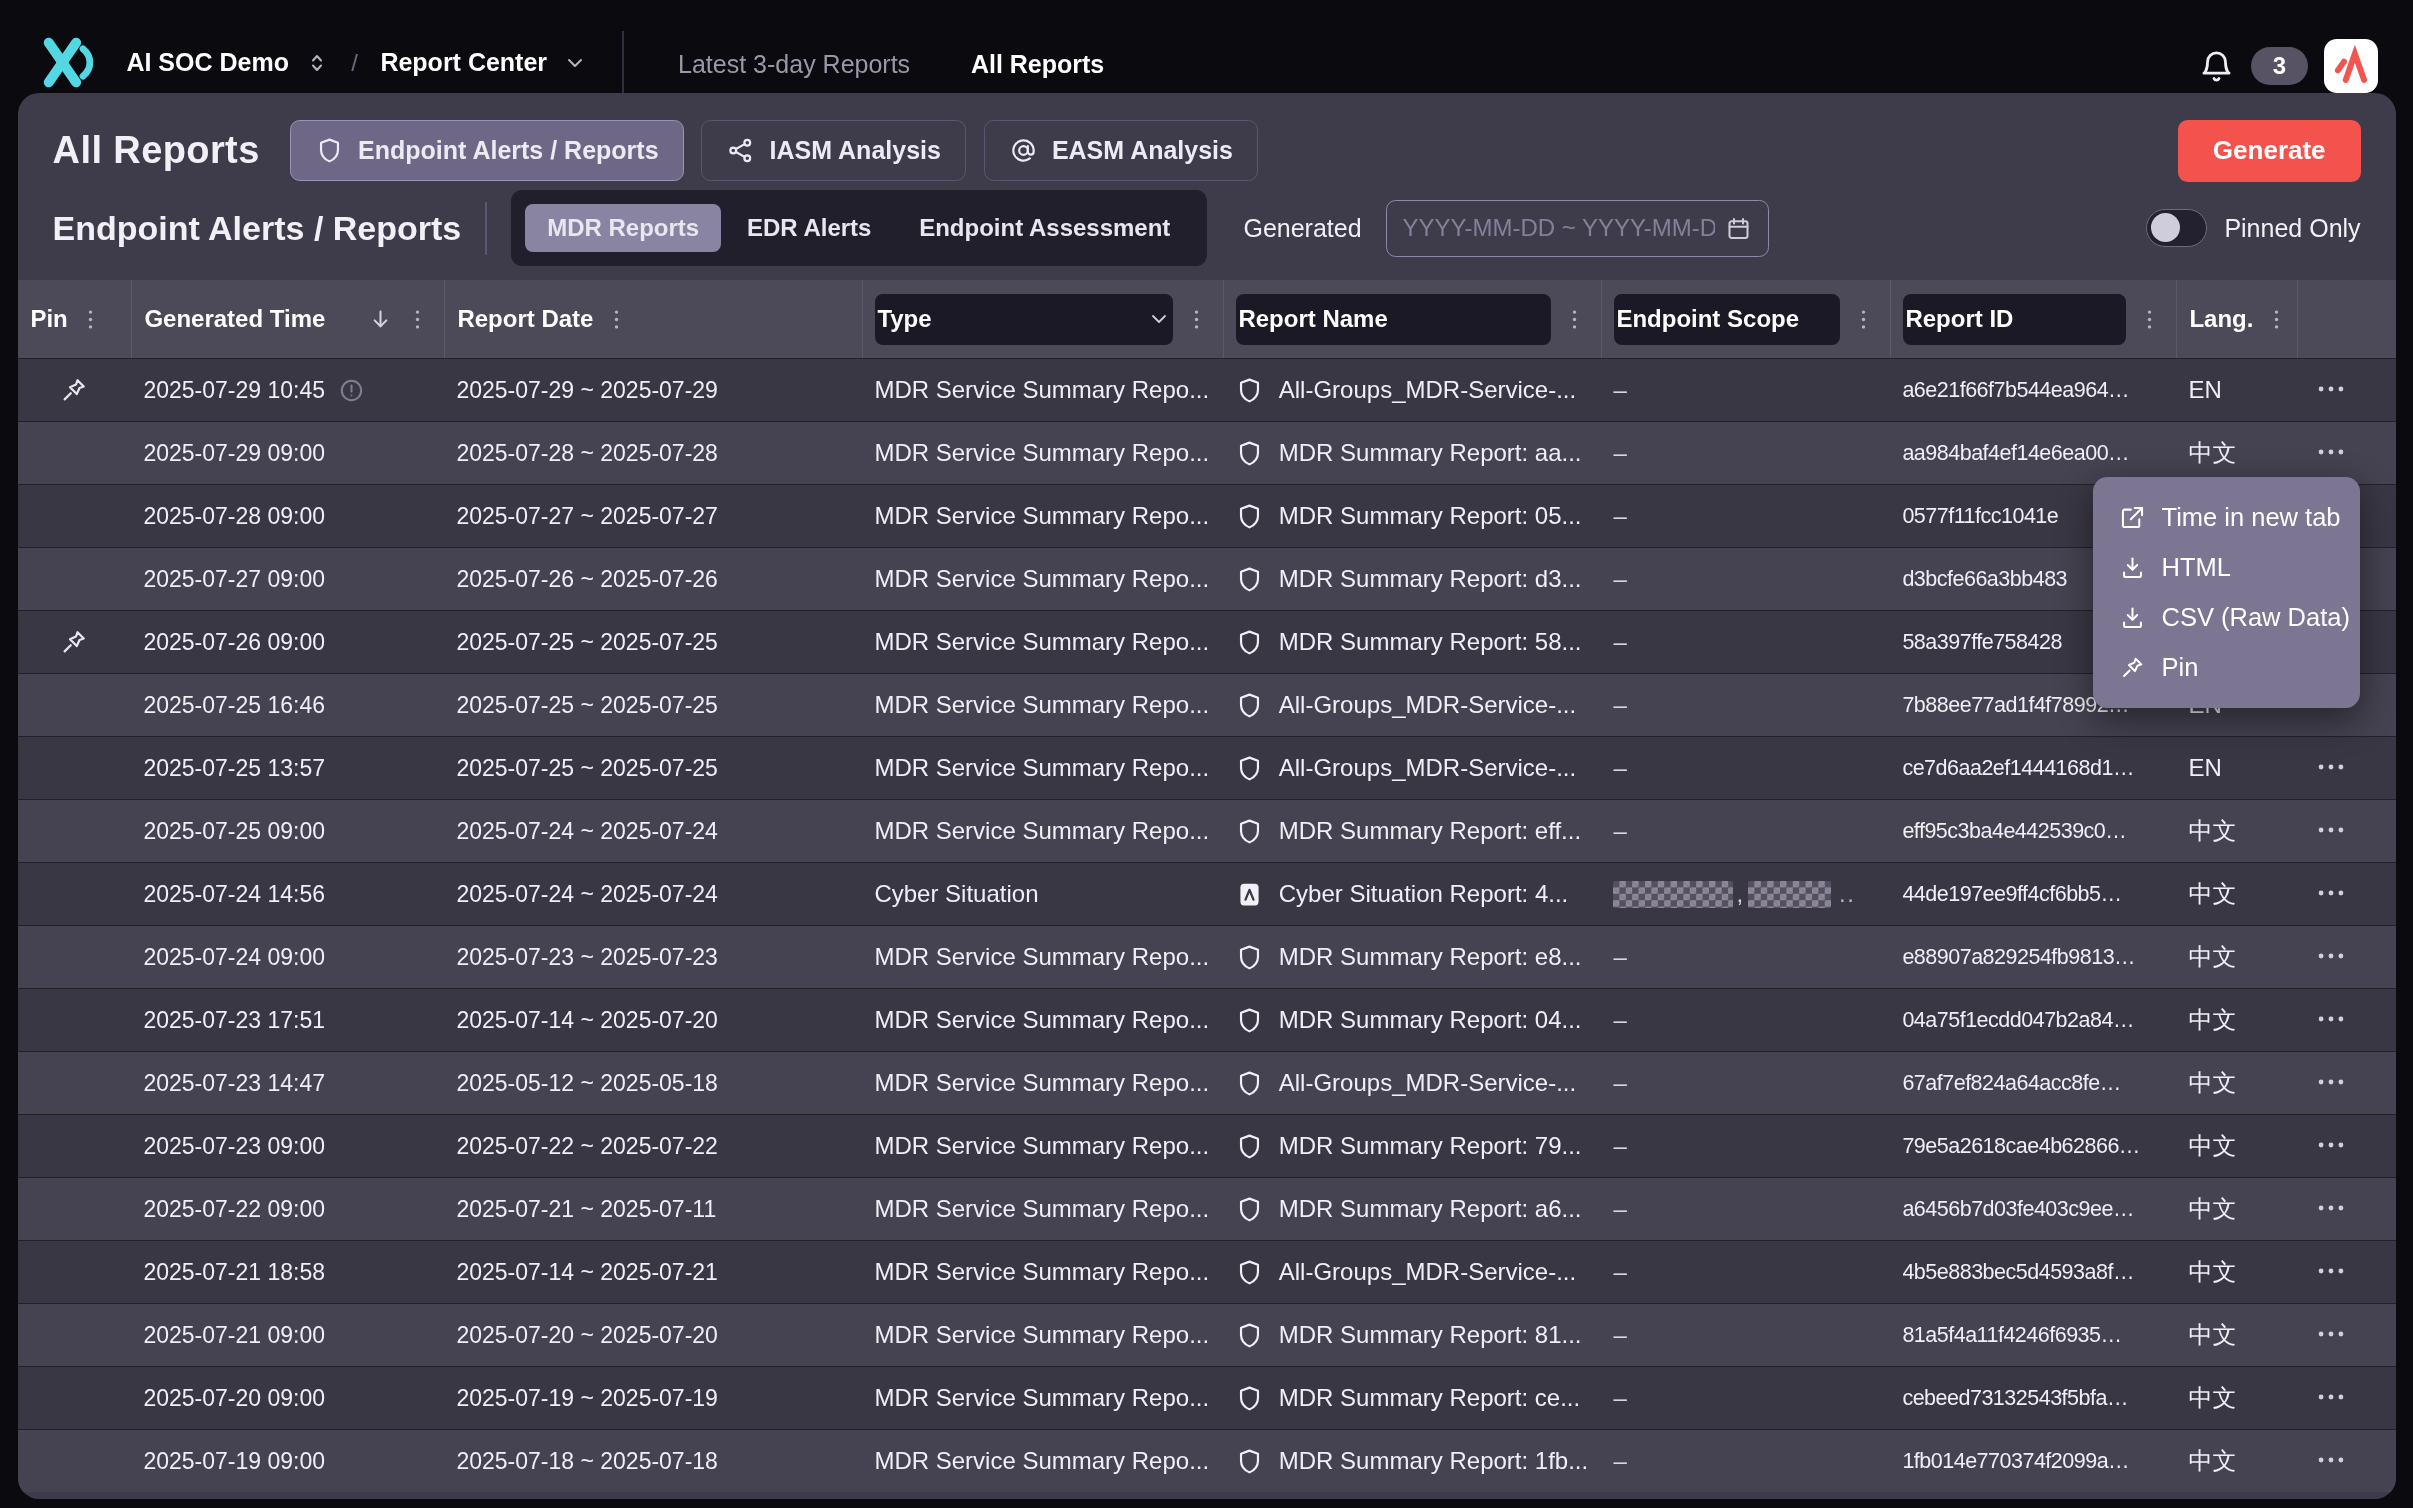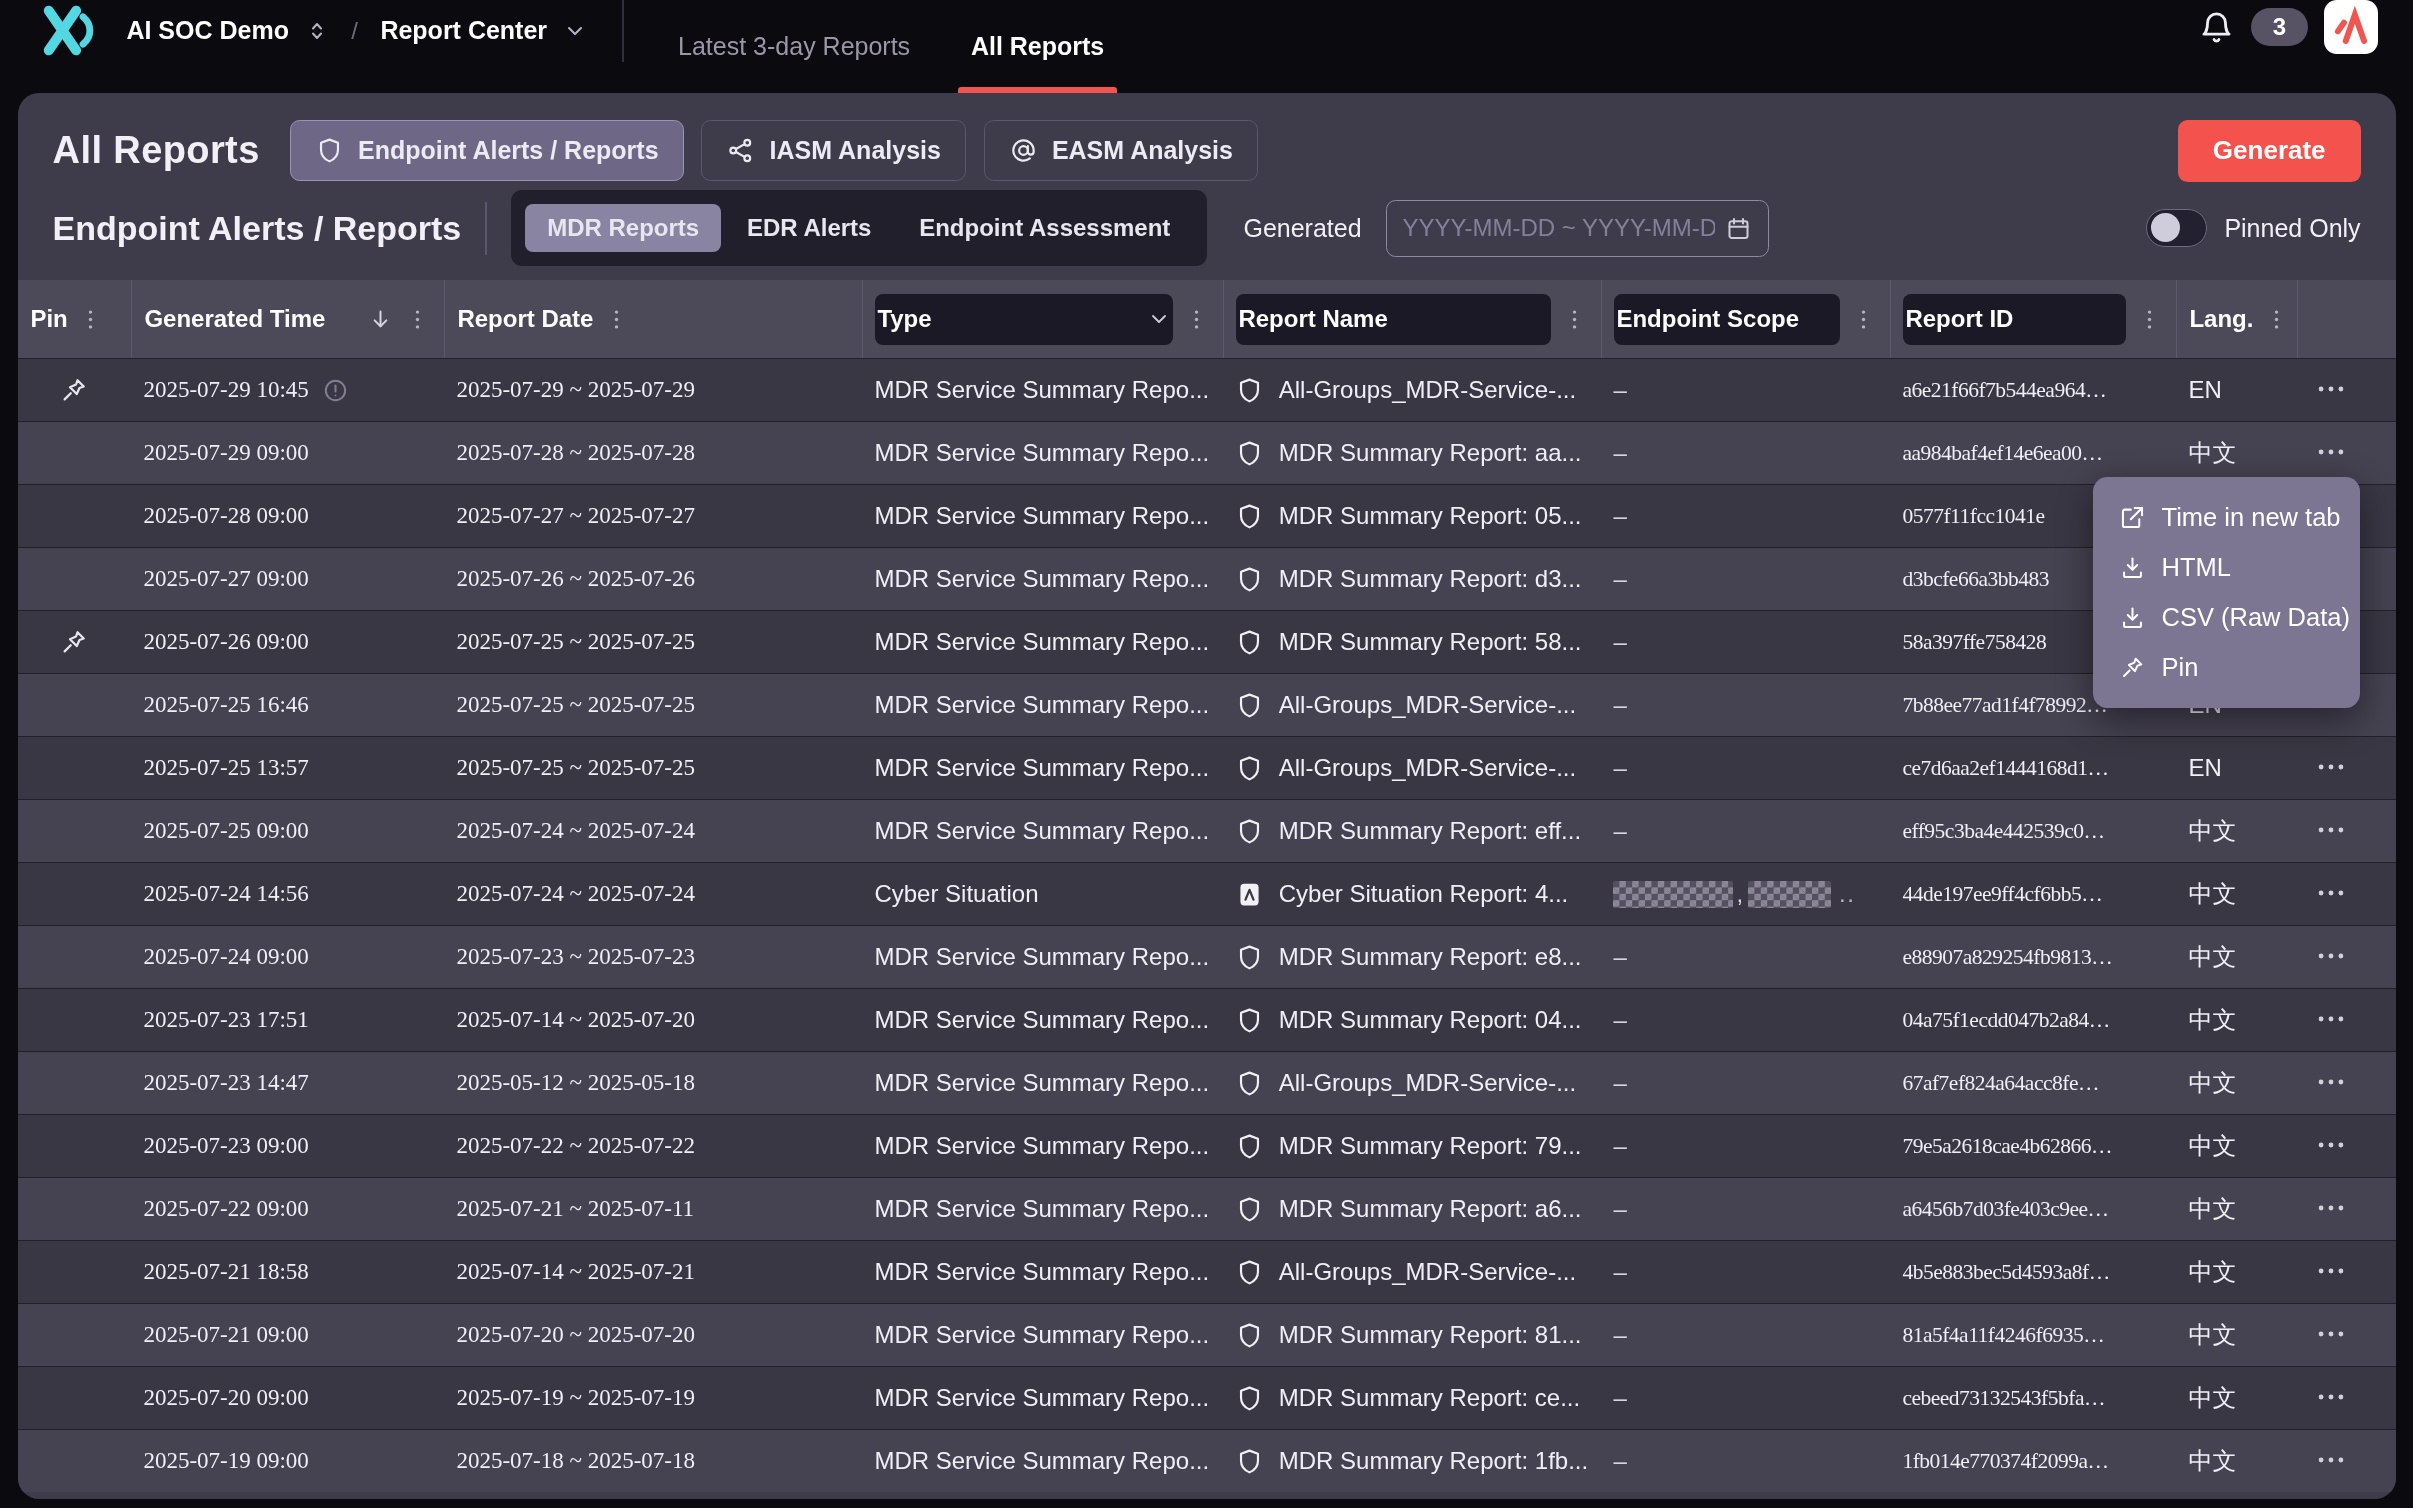--- a/index.html
+++ b/index.html
@@ -1,21 +1,21 @@
 <!DOCTYPE html>
 <html style="font-size:12.8px"><head>
 <meta charset="utf-8">
 <style>
   * { margin:0; padding:0; box-sizing:border-box; }
   html,body { width:2413px; height:1508px; overflow:hidden; }
   body { background:#0b0a0f; font-family:"Liberation Sans",sans-serif; color:#f2f0f6; position:relative; }
   .icn { flex:0 0 auto; }
 
   
-  .nav { height:93px; display:flex; align-items:flex-start; padding:0 35px; }
+  .nav { height:93px; display:flex; align-items:flex-end; padding:0 35px; }
   .nav-left { display:flex; align-items:center; gap:16px; }
   .logo-x { width:61px; height:61px; margin-right:14.4px; }
   .org-name, .rc-name { font-size:25px; font-weight:bold; color:#fff; }
   .nav-chev { width:24px; height:24px; color:#b7b3c4; }
   .crumb-sep { font-size:24px; color:#6f6a7e; margin:0 6.4px; }
   .nav-div { width:1.6px; height:62px; background:#322f3c; margin:0 24px 0 35px; }
   .nav-tabs { display:flex; height:75px; }
   .nav-tab { height:93px; display:flex; align-items:center; padding:0 12.8px; margin:0 17.6px; font-size:25px; color:#9b97a8; position:relative; cursor:pointer; }
   .nav-tab.active { color:#fff; font-weight:bold; }
   .tab-underline { position:absolute; left:0; right:0; bottom:0; height:5.6px; background:#f2544f; border-radius:3.2px 3.2px 0 0; }
@@ -63,21 +63,21 @@
   .sort-arrow { width:27px; height:27px; color:#d6d3e0; margin-left:auto; }
   .sel-chev { width:24px; height:24px; color:#cfccdb; }
 
   .tbody { }
   .trow { height:63px; border-top:1.6px solid #232029; cursor:pointer; }
   .trow.odd { background:#3a3745; }
   .trow.even { background:#454251; }
   .td { display:flex; align-items:center; padding:0 12.8px; font-size:24px; overflow:hidden; white-space:nowrap; color:#f0eef6; }
   .td-pin { justify-content:center; }
   .pin-glyph { width:30px; height:30px; color:#e8e6ef; }
-  .mono { font-family:Liberation Serif, serif; font-size:23px; }
+  .mono { font-family:Liberation Sans, sans-serif; font-size:23px; }
   .td-id .mono { font-size:21.5px; letter-spacing:-0.5px; }
   .info-glyph { width:27px; height:27px; color:#827d95; margin-left:12.8px; }
   .name-icn { width:29px; height:29px; margin-right:14.4px; color:#f2f0f6; }
   .scope-dash { color:#d8d5e2; }
   .dots-btn { background:none; border:none; color:#d3d0de; cursor:pointer; padding:0 4.8px; }
   .dots-btn .icn { width:34px; height:34px; }
   .mosaic { display:inline-block; height:27px; border-radius:1.6px;
     background-image:
       linear-gradient(45deg,#8d8899 25%,transparent 25%,transparent 75%,#8d8899 75%),
       linear-gradient(45deg,#8d8899 25%,#54505f 25%,#54505f 75%,#8d8899 75%);

